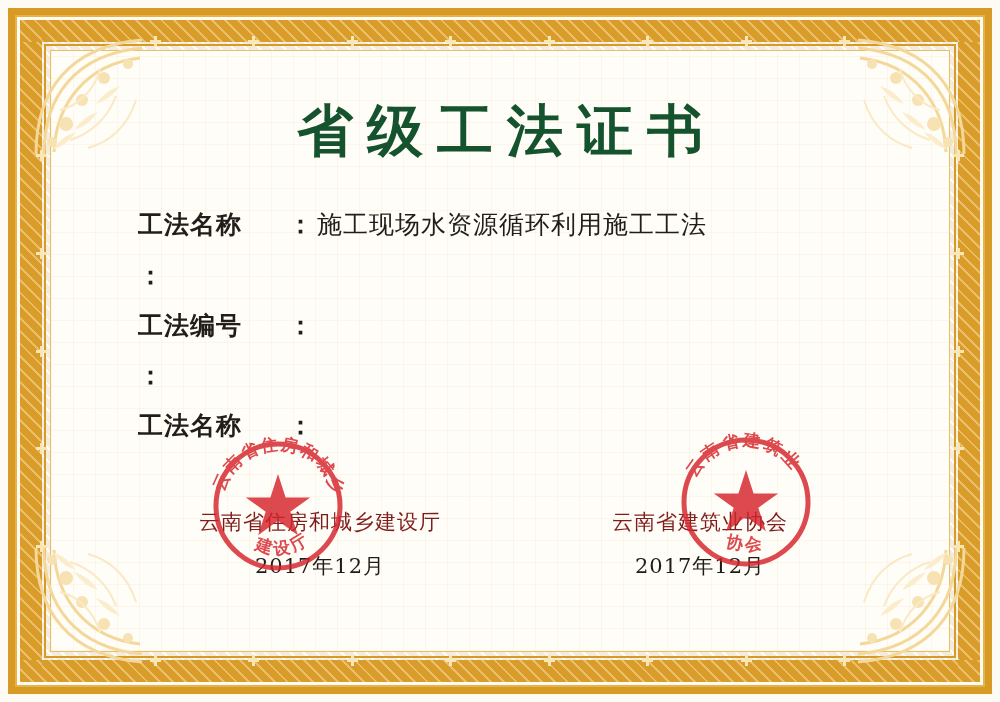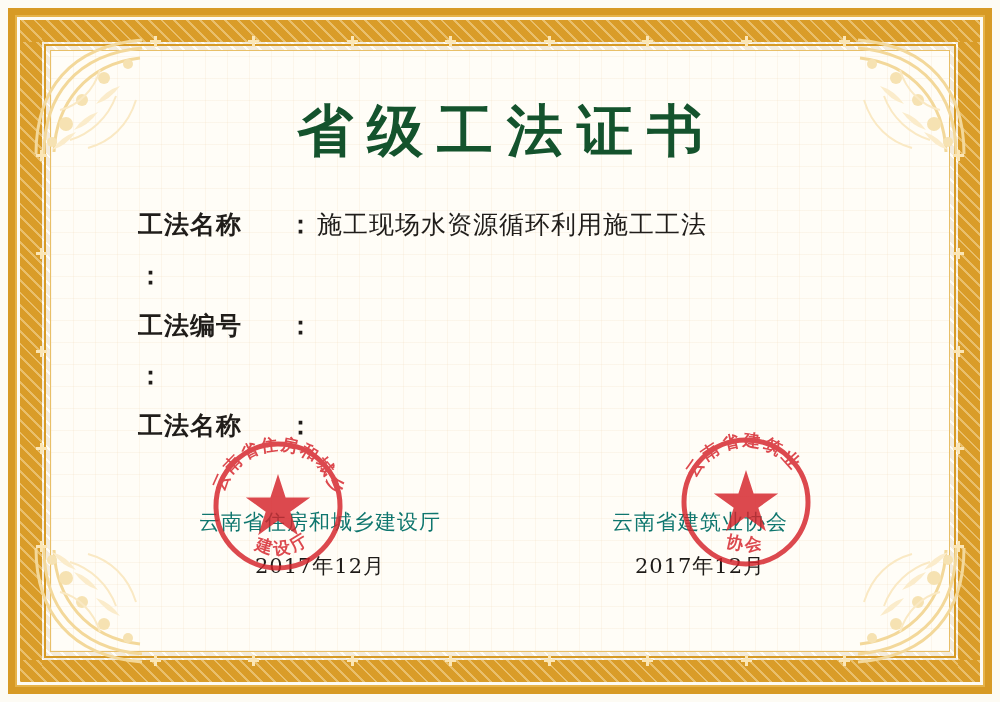--- a/index.html
+++ b/index.html
@@ -183,21 +183,21 @@
     display: flex;
     justify-content: space-around;
   }
   .sig-block {
     position: relative;
     text-align: center;
     width: 300px;
   }
   .sig-org {
     font-size: 21px;
-    color: #0f766e;
+    color: #7f1d1d;
     letter-spacing: 1px;
     font-family: "DejaVu Serif", "Liberation Serif", serif;
   }
   .sig-date {
     margin-top: 16px;
     font-size: 21px;
     color: #1e1b18;
     letter-spacing: 1px;
     font-family: "DejaVu Serif", "Liberation Serif", serif;
   }

